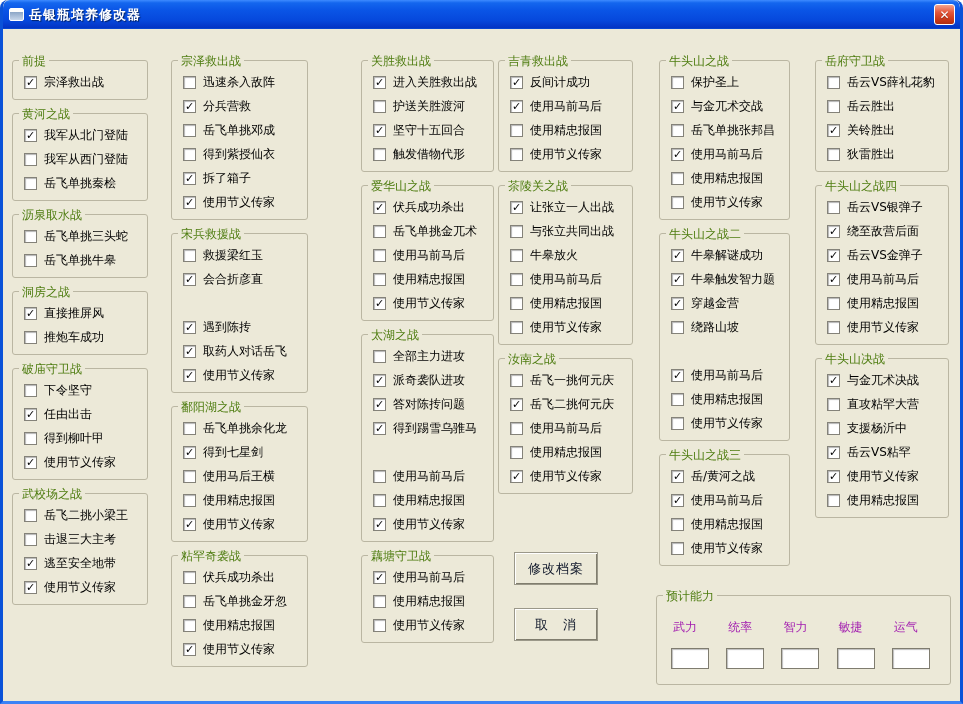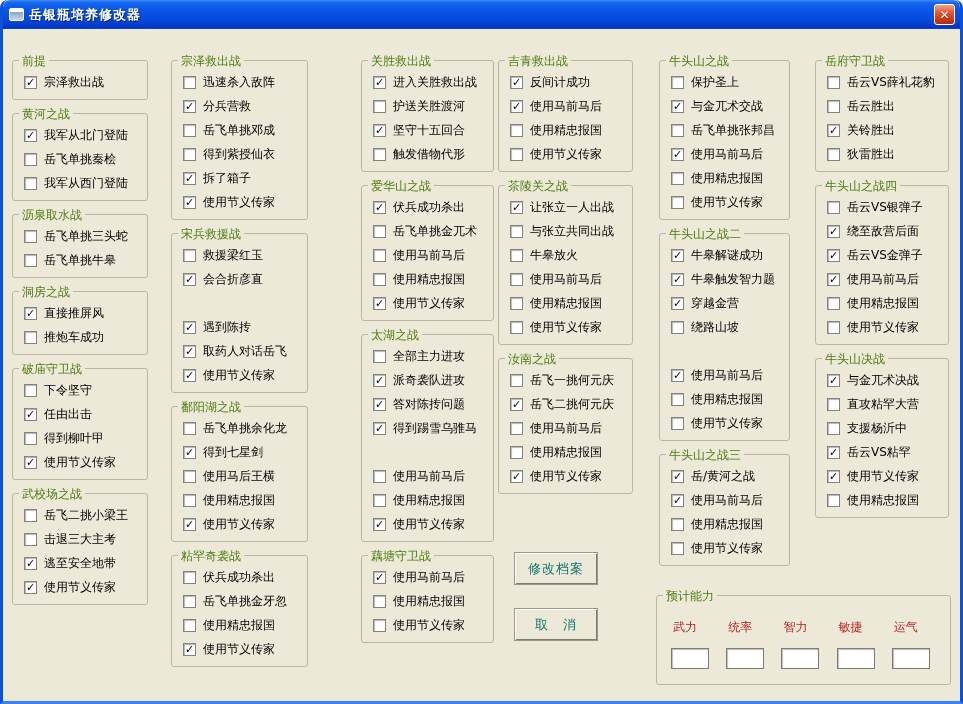--- a/index.html
+++ b/index.html
@@ -70,29 +70,29 @@
     font-size:11px; font-weight:bold; color:#000; line-height:1;
   }
   .lbl { font-size:12px; color:#000; white-space:nowrap; }
 
   .btncol { position:absolute; left:511px; top:504px; width:84px; display:flex; flex-direction:column; gap:23px; }
   .xpbtn {
     width:84px; height:33px;
     background:#ECE9D8;
     border:1px solid #9b9889;
     box-shadow:inset 1px 1px 0 #ffffff, inset -1px -1px 0 #807d6e;
-    color:#0f766e; font-size:13px;
+    color:#0f172a; font-size:13px;
     font-family:"DejaVu Sans","Liberation Sans",sans-serif;
     letter-spacing:1px;
   }
 
   .stats { position:absolute; left:653px; top:547px; width:295px; height:90px; }
   .stats-fields { display:flex; padding:14px 0 0 3px; }
   .sfield { width:57px; }
-  .slabel { font-size:12px; color:#b91c1c; margin:0 0 11px 2px; white-space:nowrap; }
+  .slabel { font-size:12px; color:#a21caf; margin:0 0 11px 2px; white-space:nowrap; }
   .sinput {
     width:32px; height:21px;
     border:1px solid #7f7c6f;
     box-shadow:inset 1px 1px 1px rgba(90,90,90,.4);
     background:#fff; font-size:12px; padding:1px 18px;
     font-family:"DejaVu Sans","Liberation Sans",sans-serif;
   }
 </style>
 </head>
 <body>
@@ -119,25 +119,25 @@
           </div>
         </div>
         <div class="group">
           <span class="gtitle">黄河之战</span>
           <div class="row">
             <span class="cb on">✓</span>
             <span class="lbl">我军从北门登陆</span>
           </div>
           <div class="row">
             <span class="cb"></span>
+            <span class="lbl">我军从西门登陆</span>
+          </div>
+          <div class="row">
+            <span class="cb"></span>
             <span class="lbl">岳飞单挑秦桧</span>
-          </div>
-          <div class="row">
-            <span class="cb"></span>
-            <span class="lbl">我军从西门登陆</span>
           </div>
         </div>
         <div class="group">
           <span class="gtitle">沥泉取水战</span>
           <div class="row">
             <span class="cb"></span>
             <span class="lbl">岳飞单挑三头蛇</span>
           </div>
           <div class="row">
             <span class="cb"></span>

